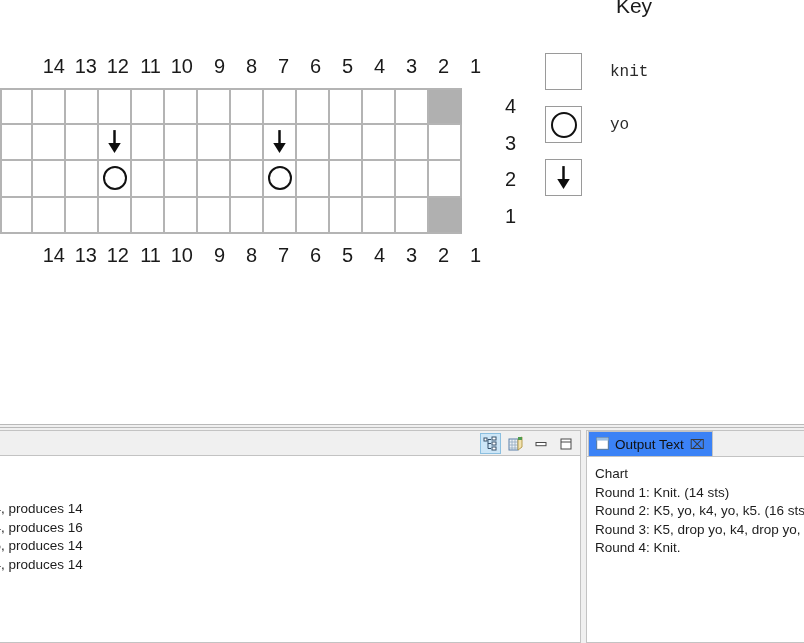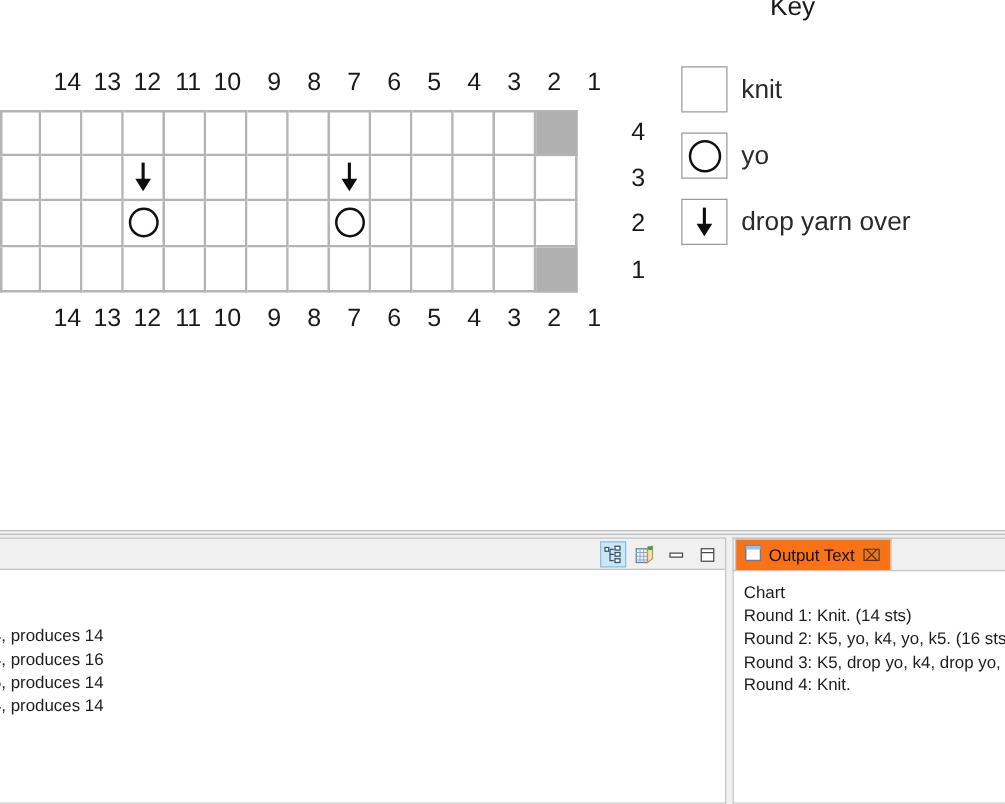--- a/index.html
+++ b/index.html
@@ -53,21 +53,21 @@
   #key-title{position:absolute;left:0;top:-6px;width:196px;text-align:center;
              font-size:21px;color:#1a1a1a;}
   .key-list{position:absolute;left:9px;top:45px;}
   .key-item{display:flex;align-items:center;height:53px;}
   .key-swatch{
     width:37px;height:37px;box-sizing:border-box;border:1.6px solid #9a9a9a;
     background:#ffffff;display:flex;align-items:center;justify-content:center;
     flex:0 0 auto;
   }
   .key-swatch.grey{background:#b0b0b0;border-color:#b0b0b0;}
-  .key-label{margin-left:11px;font-size:21px;color:#2a2a2a;white-space:nowrap;}
+  .key-label{margin-left:28px;font-size:16px;color:#2a2a2a;white-space:nowrap;font-family:Liberation Mono, monospace;}
   .key-yo{width:26px;height:26px;border:2.5px solid #111;border-radius:50%;box-sizing:border-box;}
 
   
   #bottom-zone{position:absolute;left:0;top:424px;width:804px;height:219px;background:#f0f0f0;}
   .hrule{position:absolute;left:0;width:804px;height:1px;background:#b9b9b9;}
   #rule-a{top:0px;}
   #rule-b{top:3px;}
 
   
   #left-view{position:absolute;left:-2px;top:6px;width:583px;height:213px;}
@@ -87,21 +87,21 @@
   }
   #left-log{position:absolute;left:-64px;top:44px;font-size:13.5px;color:#1d1d1d;line-height:18.6px;}
   #left-log div{white-space:nowrap;}
 
   
   #right-view{position:absolute;left:586px;top:6px;width:222px;height:213px;}
   #right-tabbar{position:absolute;left:0;top:0;width:222px;height:26px;
     border-left:1px solid #c3c3c3;border-top:1px solid #c3c3c3;box-sizing:border-box;background:#f0f0f0;}
   #right-tab{
     position:absolute;left:1px;top:0;height:26px;display:flex;align-items:center;
-    padding:0 7px;background:#f97316;border:1px solid #c3c3c3;border-bottom:none;
+    padding:0 7px;background:#3b82f6;border:1px solid #c3c3c3;border-bottom:none;
     box-sizing:border-box;
   }
   #right-tab .tab-label{font-size:13.5px;color:#111;margin:0 6px;white-space:nowrap;}
   .tab-close{font-size:13px;color:#3a3a3a;line-height:1;}
   #right-view-body{
     position:absolute;left:0;top:26px;width:222px;height:187px;background:#fff;
     border:1px solid #c3c3c3;border-right:none;box-sizing:border-box;overflow:hidden;
   }
   #output-log{position:absolute;left:8px;top:8px;font-size:13.5px;color:#1d1d1d;line-height:18.6px;}
   #output-log div{white-space:nowrap;}
@@ -254,21 +254,20 @@
           </div>
           <div class="key-label">yo</div>
         </div>
         <div class="key-item">
           <div class="key-swatch">
             <svg width="19" height="25" viewBox="0 0 20 26" class="sym-arrow">
               <rect x="8.7" y="1" width="2.6" height="16" fill="#0d0d0d"></rect>
               <polygon points="10,25 3.4,14.5 16.6,14.5" fill="#0d0d0d"></polygon>
             </svg>
           </div>
-          <div class="key-label">drop yarn over</div>
         </div>
       </div>
   </div>
 </div>
 
 <div id="bottom-zone">
   <div class="hrule" id="rule-a"></div>
   <div class="hrule" id="rule-b"></div>
 
   <div id="left-view">

